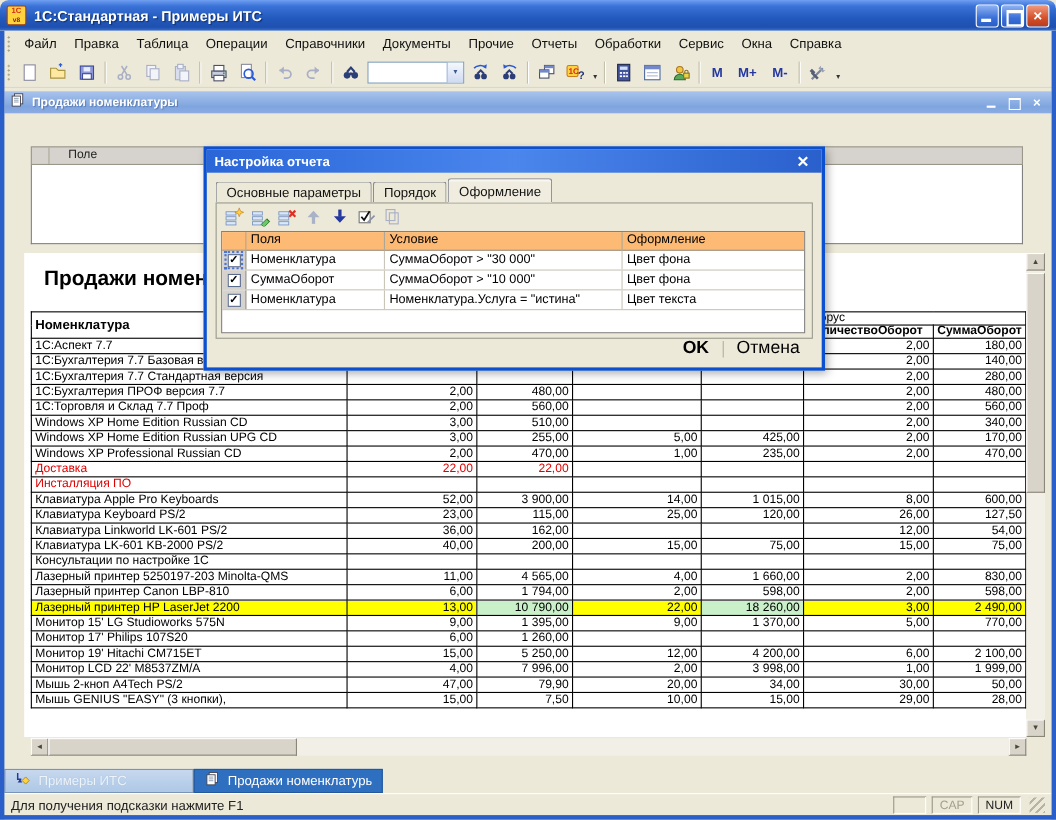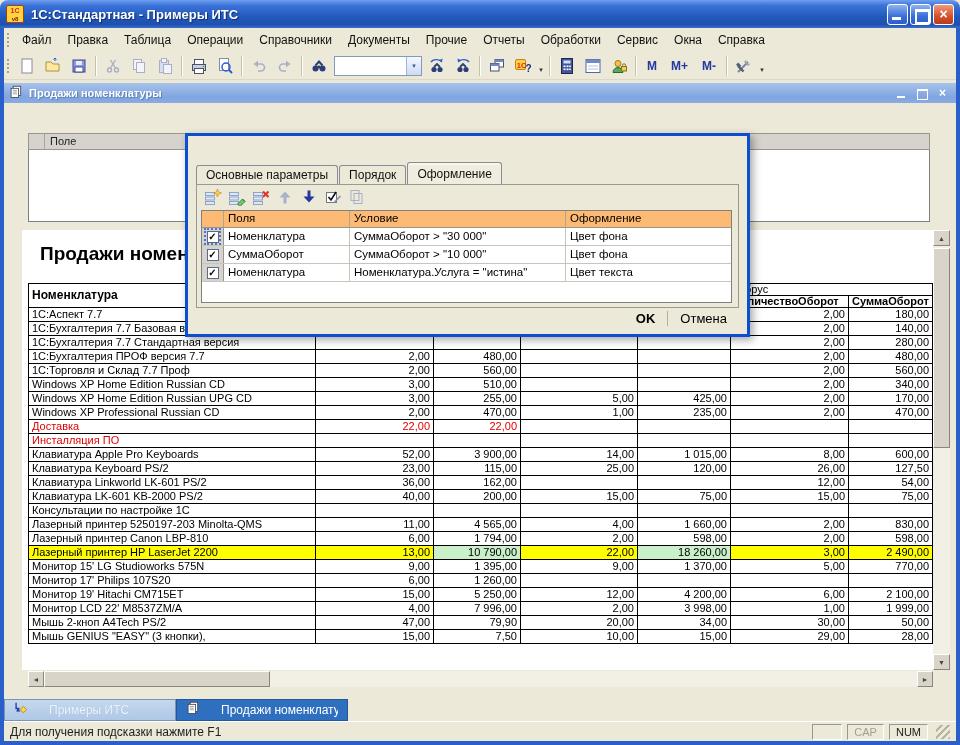--- a/index.html
+++ b/index.html
@@ -65,21 +65,21 @@
   }
   .rbtn{ font-size:12px; padding:4px 10px; color:#111;}
   .rbtn.bold{ font-weight:bold;}
   .rtsep{ width:1px; height:18px; background:#b8b4a0; margin:0 2px;}
   
   .field-header{
     position:absolute; left:28px; top:133px; width:902px; height:17px;
     background:#d6d3ce; border:1px solid #9a968a; display:flex; font-size:11px; color:#222;
   }
   .fh-blank{ width:16px; border-right:1px solid #aba797;}
-  .fh-cell{ width:142px; padding:1px 5px; border-right:1px solid #aba797;}
+  .fh-cell{ width:142px; padding:1px 5px; border-right:1px solid #aba797;margin-left:12px;}
   .field-list{
     position:absolute; left:28px; top:150px; width:902px; height:72px; background:#fff;
     border:1px solid #808080; border-top:none;
   }
   
   .report-area{ position:absolute; left:22px; top:230px; width:911px; height:440px; background:#fff;}
   .report-heading{ position:absolute; left:18px; top:13px; font-size:19px; font-weight:bold; color:#000; white-space:nowrap;}
   #report-table-host{ position:absolute; left:6px; top:53px;}
   table.rt{ border-collapse:collapse; table-layout:fixed; width:904px; font-size:11px;}
   .rt th,.rt td{ border:1px solid #000; padding:0 3px; overflow:hidden; white-space:nowrap;}
@@ -101,21 +101,21 @@
   .vthumb{ position:absolute; left:0; top:18px; width:17px; height:200px; background:#d8d4c9;
     border:1px solid; border-color:#fff #8a8678 #8a8678 #fff;}
   .vs-up{ position:absolute; top:0;} .vs-down{ position:absolute; bottom:0;}
   .hthumb{ width:226px; height:16px; background:#d8d4c9; border:1px solid; border-color:#fff #8a8678 #8a8678 #fff;}
   .hfill{ flex:1;}
   
   .bottom-tabs{ position:absolute; left:4px; top:695px; width:952px; height:26px; background:#ece9d8;
     display:flex; align-items:flex-end; padding-left:0;}
   .btab{ height:22px; display:flex; align-items:center; padding:0 9px; font-size:12px;
     border:1px solid #7a94b8; white-space:nowrap; width:172px;}
-  .btab .bt-label{ margin-left:20px; overflow:hidden;}
+  .btab .bt-label{ margin-left:6px; overflow:hidden;}
   .btab.inactive{ background:linear-gradient(180deg,#c6d8ee,#aec8e6); color:#eef4fb; text-shadow:0 0 1px #9ab4d4;}
   .btab.active{ background:#2e6fc0; color:#fff; border-color:#24589a;}
   
   .statusbar{ position:absolute; left:4px; top:721px; width:952px; height:20px; background:#ece9d8;
     border-top:1px solid #fff; display:flex; align-items:center; font-size:12px; color:#222; padding:0 6px;justify-content:flex-end;}
   .sb-hint{ flex:1;}
   .sb-panel{ height:16px; margin-left:5px; padding:0 6px; font-size:11px; line-height:15px;
     border:1px solid; border-color:#9a968a #fff #fff #9a968a;}
   .sb-panel.off{ color:#a49e8e;}
   .sb-grip{ width:14px; height:14px; margin-left:8px;
@@ -148,21 +148,21 @@
   .dgh.c0{ width:22px;} .dgh.c1{ width:126px;} .dgh.c2{ width:216px;} .dgh.c3{ flex:1; border-right:none;}
   .drow{ display:flex; height:18px; border-bottom:1px solid #c9c5b8;}
   .dgc{ padding:2px 4px; border-right:1px solid #c9c5b8; overflow:hidden; white-space:nowrap;}
   .dgc.c0{ width:22px; background:#d6d3ce; border-right:1px solid #9a968a; padding:1px;
     display:flex; align-items:center; justify-content:center;}
   .dgc.c1{ width:126px;} .dgc.c2{ width:216px;} .dgc.c3{ flex:1; border-right:none;}
   .cbw{ width:15px; height:15px; display:flex; align-items:center; justify-content:center;}
   .cbw.focus{ outline:2px dotted #4a74d8; outline-offset:-1px;}
   .cb{ width:12px; height:12px; background:#fff; border:1px solid #5a6a8a;
     font-size:10px; font-weight:bold; line-height:10px; text-align:center; color:#000;}
-  .dlg-buttons{ position:absolute; right:8px; bottom:5px; display:flex; align-items:center; font-size:13px; color:#000;}
+  .dlg-buttons{ position:absolute; right:8px; bottom:5px; display:flex; align-items:center; font-size:16px; color:#000;}
   .dlg-btn{ padding:3px 12px;}
   .dlg-btn.ok{ font-weight:bold;}
   .dlg-btn-sep{ width:1px; height:15px; background:#b4b09e;}
 </style>
 </head>
 <body>
 
 <div id="root">
 
   <div class="titlebar">
@@ -637,20 +637,24 @@
   </div>
 
   <div class="hscroll">
     <div class="sbtn">◄</div>
     <div class="hthumb"></div>
     <div class="hfill"></div>
     <div class="sbtn">►</div>
   </div>
 
   <div class="dialog">
+    <div class="dlg-title">
+      <span>Настройка отчета</span>
+      <span class="dlg-x">✕</span>
+    </div>
     <div class="dlg-tabs">
       <span class="dtab">Основные параметры</span>
       <span class="dtab">Порядок</span>
       <span class="dtab active">Оформление</span>
     </div>
     <div class="dlg-frame">
       <div class="dlg-toolbar">
           <span class="ticon">
             <svg width="18" height="18" viewBox="0 0 18 18">
               <g fill="#dce8fa" stroke="#7a96c0" stroke-width="0.8">

